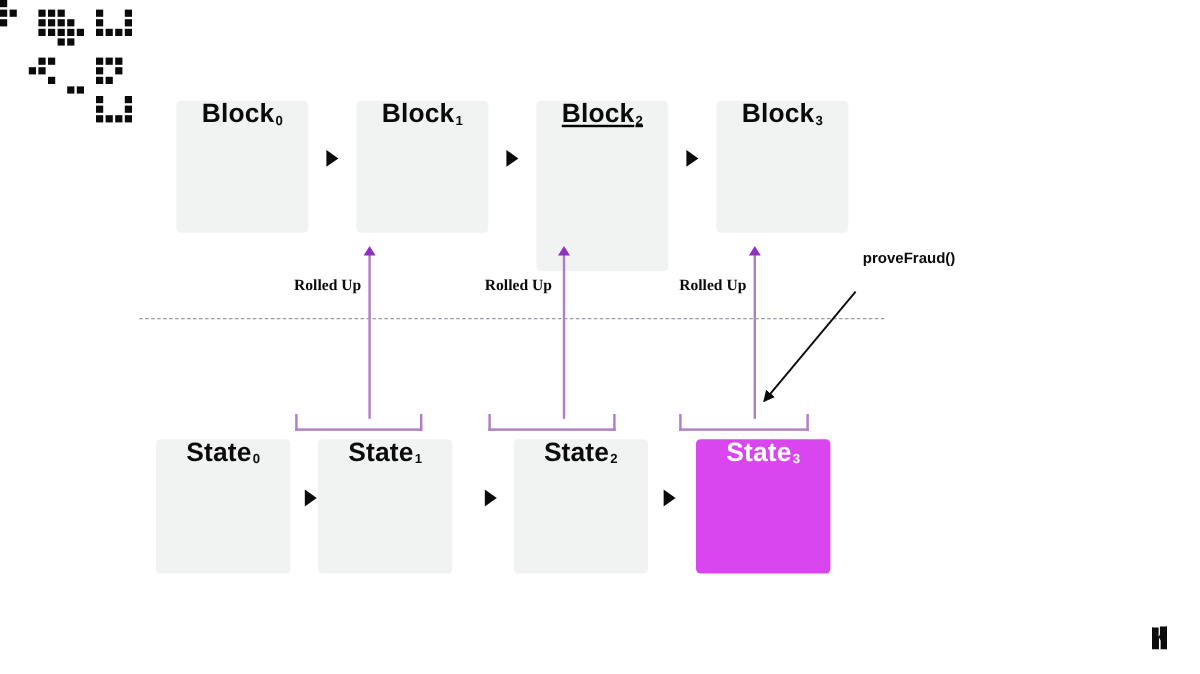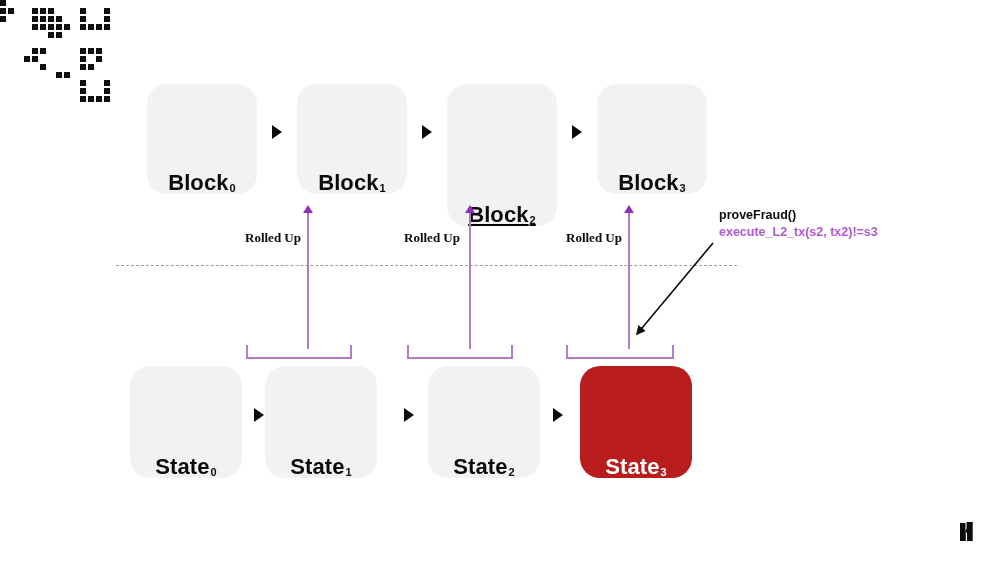--- a/index.html
+++ b/index.html
@@ -28,28 +28,28 @@
     height: 130px;
   }
   .qr-cell {
     position: absolute;
     background: #0b0b0b;
   }
 
   
   .node-box {
     position: absolute;
-    border-radius: 20px;
+    border-radius: 4px;
     background: #f1f2f2;
     display: flex;
-    align-items: flex-end;
+    align-items: flex-start;
     justify-content: center;
   }
   .node-box.dark {
-    background: #b91c1c;
+    background: #d946ef;
   }
   .node-label {
     font-size: 22px;
     font-weight: 700;
     color: #0b0b0b;
     letter-spacing: 0.1px;
     white-space: nowrap;
     line-height: 1;
   }
   .node-box.dark .node-label { color: #ffffff; }
@@ -245,21 +245,20 @@
   <div id="brackets">
       <div class="bracket" style="left: 246px; top: 345px; width: 102px; height: 12px;"></div>
       <div class="bracket" style="left: 407px; top: 345px; width: 102px; height: 12px;"></div>
       <div class="bracket" style="left: 566px; top: 345px; width: 104px; height: 12px;"></div>
     </div>
 
   <div id="layer-divider" class="abs" style="left: 116px; top: 265px; width: 621px;"></div>
 
   <div id="fraud-annotation" class="abs" style="left: 719px; top: 207px;">
     <span id="fraud-title">proveFraud()</span>
-    <span id="fraud-expr">execute_L2_tx(s2, tx2)!=s3</span>
   </div>
   <svg id="fraud-pointer" class="abs" width="1000" height="562" style="left:0;top:0;pointer-events:none;">
     <defs>
       <marker id="arrowhead-black" markerWidth="7" markerHeight="7" refX="5" refY="3" orient="auto">
         <path d="M0,0 L6,3 L0,6 z" fill="#0b0b0b"></path>
       </marker>
     </defs>
     <line id="fraud-pointer-line" stroke="#0b0b0b" stroke-width="1.6" marker-end="url(#arrowhead-black)" x1="713" y1="243" x2="637" y2="334"></line>
   </svg>
 

